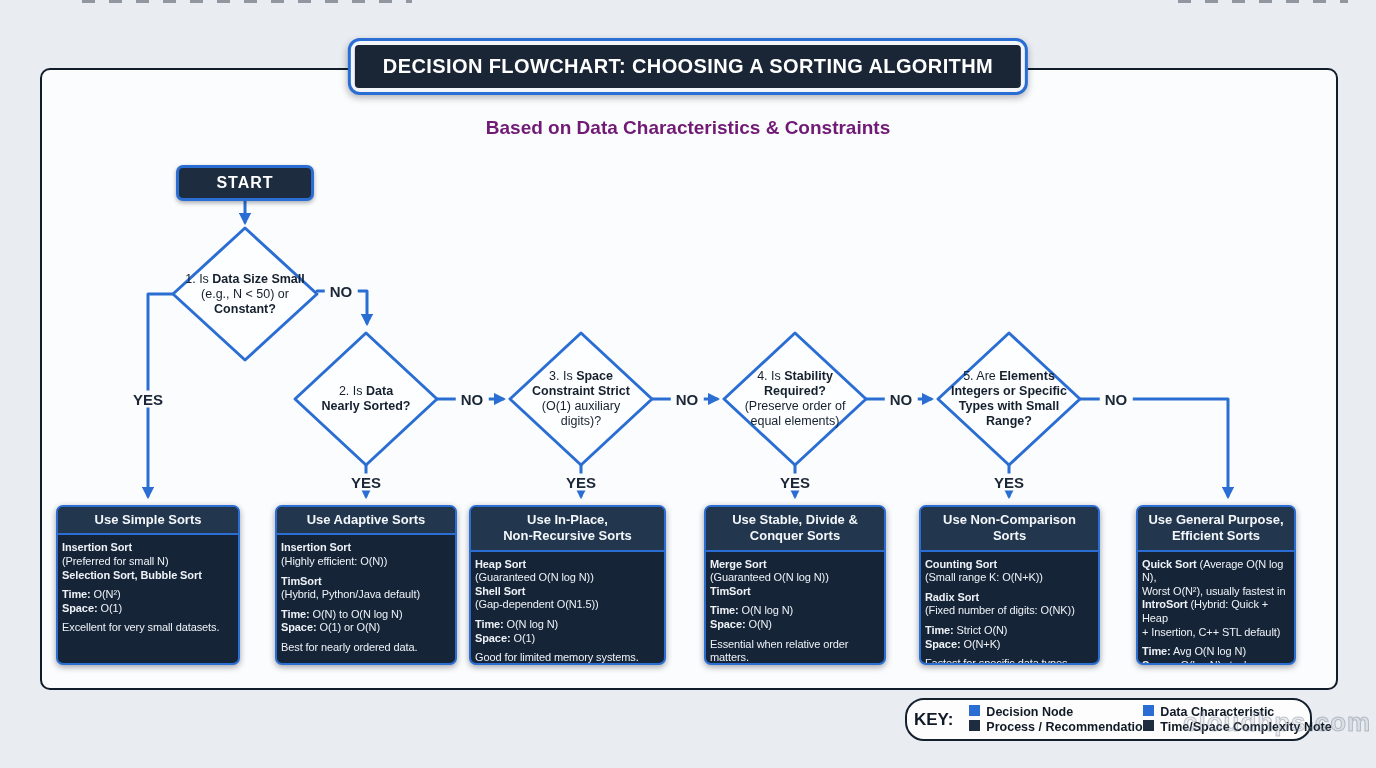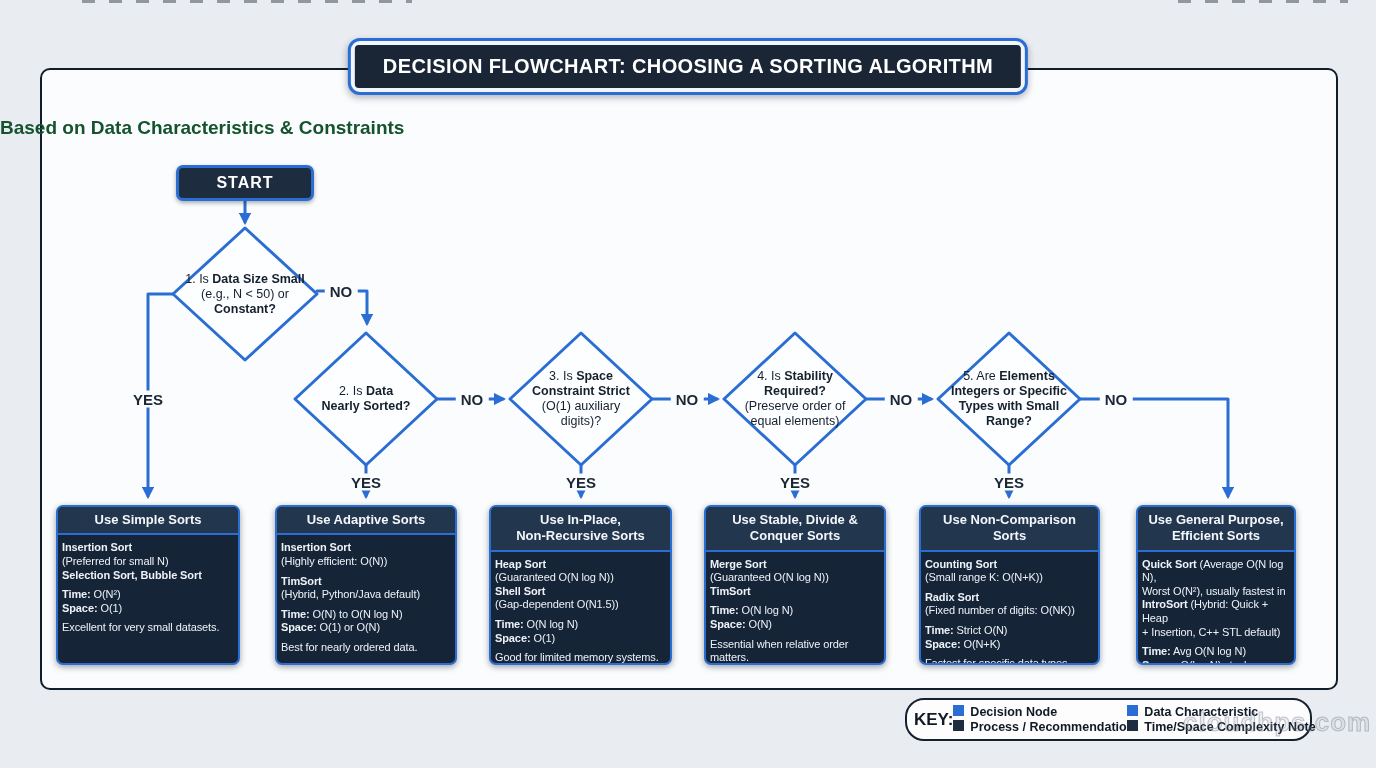--- a/index.html
+++ b/index.html
@@ -12,22 +12,22 @@
   .artifact.a2{left:1178px;width:170px;}
   
   .panel{position:absolute;left:40px;top:68px;width:1294px;height:618px;background:#fbfcfd;
          border:2px solid #121d2b;border-radius:10px;z-index:1;}
   
   .title-wrap{position:absolute;top:38px;left:50%;transform:translateX(-50%);z-index:6;
               border:3px solid #2b6ed3;border-radius:12px;padding:4px;background:#f2f6fa;
               box-shadow:0 3px 7px rgba(10,20,40,.3);}
   .title-inner{background:#1a2636;border-radius:4px;color:#fff;font-size:20px;font-weight:700;
                letter-spacing:.4px;padding:10px 28px;white-space:nowrap;}
-  .subtitle{position:absolute;top:117px;left:0;right:0;text-align:left;font-size:19px;
-            font-weight:700;color:#14532d;z-index:4;}
+  .subtitle{position:absolute;top:117px;left:0;right:0;text-align:center;font-size:19px;
+            font-weight:700;color:#701a75;z-index:4;}
   
   .start{position:absolute;left:176px;top:165px;width:138px;height:36px;background:#1d2d3f;
          border:3px solid #2b6ed3;border-radius:7px;color:#fff;font-weight:700;font-size:16px;
          letter-spacing:1px;display:flex;align-items:center;justify-content:center;z-index:4;
          box-shadow:0 2px 4px rgba(10,20,40,.35);box-sizing:border-box;}
   
   svg.connectors{position:absolute;left:0;top:0;z-index:2;}
   
   .dlabel{position:absolute;z-index:4;display:flex;flex-direction:column;justify-content:center;
           text-align:center;font-size:12.5px;line-height:1.2;color:#15202e;}
@@ -43,21 +43,21 @@
   .rbox-body{padding:6px 4px;color:#eef2f7;font-size:11px;line-height:1.24;flex:1;
              letter-spacing:-.1px;}
   .para{margin-bottom:6px;}
   .b{font-weight:700;}
   
   .note-box{position:absolute;left:40px;top:703px;width:833px;height:36px;border:2px solid #2b6ed3;
             border-radius:9px;background:#fdfdfe;display:flex;align-items:center;justify-content:center;
             font-size:15px;color:#101a26;z-index:4;box-sizing:border-box;}
   
   .key-box{position:absolute;left:905px;top:698px;width:407px;height:43px;border:2px solid #14202e;
-           border-radius:19px;background:#fdfdfe;display:flex;align-items:center;
+           border-radius:19px;background:#fdfdfe;display:flex;align-items:center;gap:16px;
            padding:0 7px;box-sizing:border-box;z-index:4;}
   .key-title{font-weight:700;font-size:17px;color:#101a26;}
   .key-grid{display:grid;grid-template-columns:168px auto;column-gap:6px;row-gap:1px;}
   .key-item{display:flex;gap:6px;font-size:12.5px;font-weight:600;
             color:#101a26;white-space:nowrap;}
   .sw{width:11px;height:11px;display:inline-block;flex:0 0 auto;}
   .sw-blue{background:#2b6ed3;}
   .sw-dark{background:#1d2c3e;}
   
   .watermark{position:absolute;left:1183px;top:707px;font-size:26px;font-weight:700;z-index:7;
@@ -182,21 +182,21 @@
         </div>
         <div class="para">
           <div class="ln"><span class="b">Time:</span><span> O(N) to O(N log N)</span></div>
           <div class="ln"><span class="b">Space:</span><span> O(1) or O(N)</span></div>
         </div>
         <div class="para">
           <div class="ln"><span>Best for nearly ordered data.</span></div>
         </div>
       </div>
   </div>
-  <div class="rbox" style="left:489px;width:183px">
+  <div class="rbox" style="left:469px;width:197px">
     <div class="rbox-head">
         <div class="ln">Use In-Place,</div>
         <div class="ln">Non-Recursive Sorts</div>
       </div>
     <div class="rbox-body">
         <div class="para">
           <div class="ln"><span class="b">Heap Sort</span></div>
           <div class="ln"><span>(Guaranteed O(N log N))</span></div>
           <div class="ln"><span class="b">Shell Sort</span></div>
           <div class="ln"><span>(Gap-dependent O(N1.5))</span></div>

